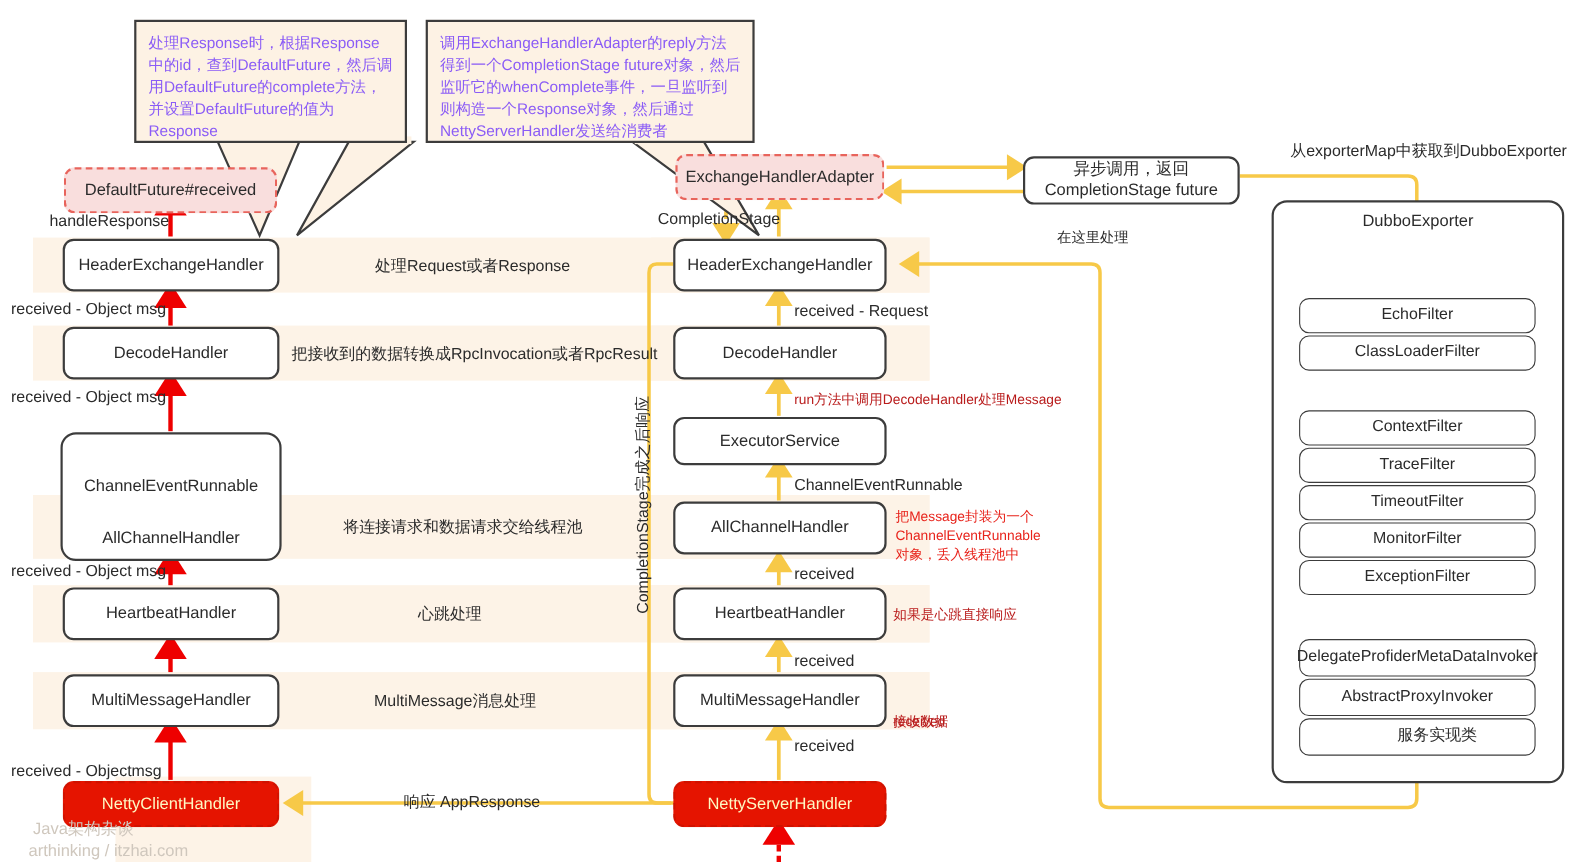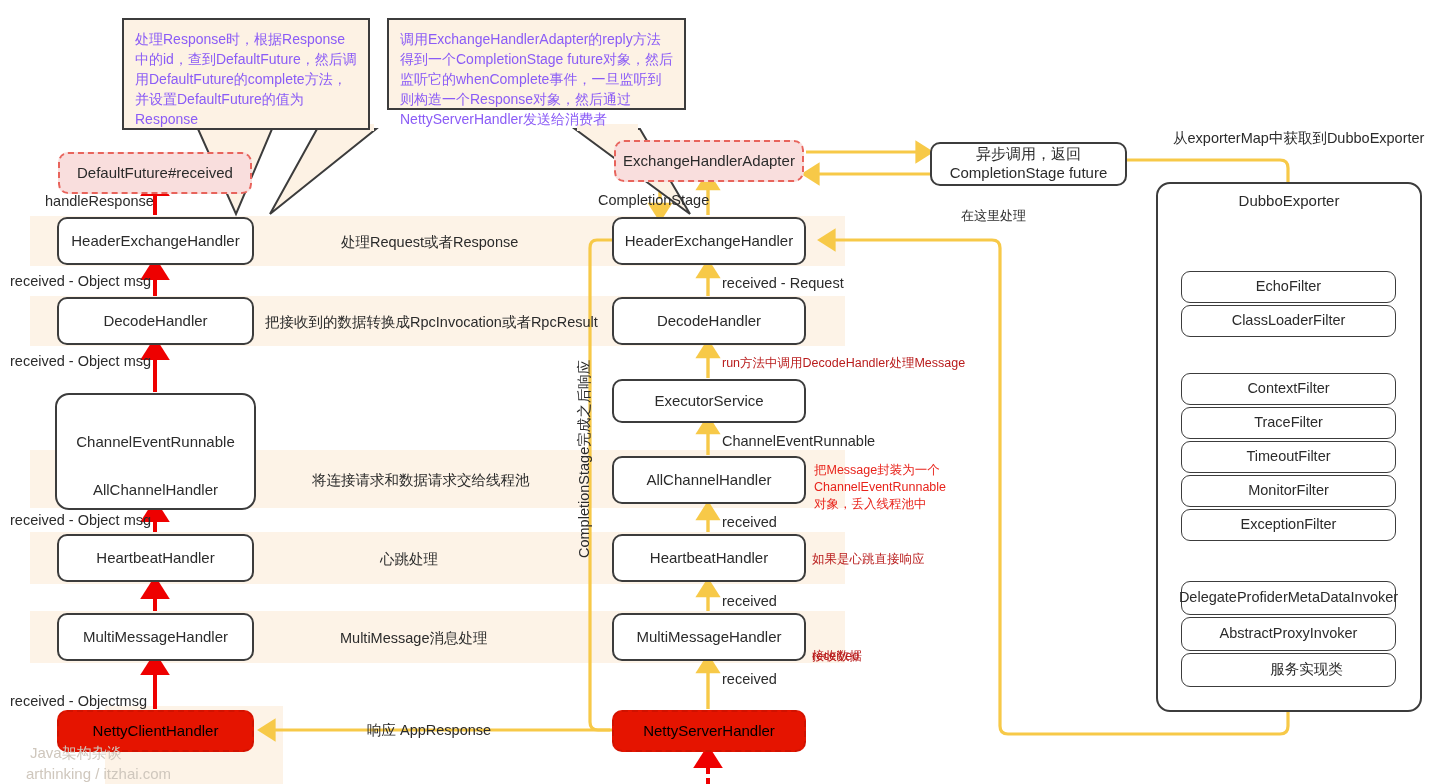--- a/index.html
+++ b/index.html
@@ -7,21 +7,21 @@
        font-family:"Liberation Sans","DejaVu Sans",sans-serif;color:#2b2b2b;}
   #root{position:absolute;left:0;top:0;width:1440px;height:784px;}
   svg.layer{position:absolute;left:0;top:0;width:1440px;height:784px;overflow:visible;}
   #bands{z-index:1;}
   #wires{z-index:2;}
   .node{position:absolute;z-index:4;box-sizing:border-box;display:flex;
         align-items:center;justify-content:center;text-align:center;
         border-radius:10px;font-size:15px;line-height:1.25;}
   .node.plain{background:#ffffff;border:2px solid #3c3c3c;}
   .node.pink{background:#f9dedd;border:2px dashed #e8645c;color:#2b2b2b;}
-  .node.red{background:#e51400;border:2px dashed #d01200;color:#000000;}
+  .node.red{background:#e51400;border:2px dashed #d01200;color:#fef9c3;}
   .group{position:absolute;z-index:3;box-sizing:border-box;
          background:#ffffff;border:2px solid #3c3c3c;border-radius:14px;}
   .group-title{position:absolute;width:100%;text-align:center;top:8px;
                font-size:15px;color:#2b2b2b;}
   .filter{position:absolute;box-sizing:border-box;background:#ffffff;
           border:1.6px solid #3c3c3c;border-radius:9px;display:flex;
           align-items:center;justify-content:center;text-align:center;
           font-size:14.5px;line-height:1.2;z-index:4;}
   .callout{position:absolute;z-index:5;box-sizing:border-box;
            background:#fdf2e4;border:2px solid #3c3c3c;
@@ -117,21 +117,21 @@
 
     <g fill="#fdf2e4">
       <rect x="200" y="124" width="70" height="7"></rect>
       <rect x="319" y="124" width="55" height="7"></rect>
       <rect x="577" y="124" width="61" height="7"></rect>
     </g>
   </svg>
 
   <div class="callout" style="left:122px;top:18px;width:248px;height:112px;">处理Response时，根据Response中的id，查到DefaultFuture，然后调用DefaultFuture的complete方法，并设置DefaultFuture的值为Response</div>
 
-  <div class="callout" style="left:387px;top:18px;width:299px;height:92px;">调用ExchangeHandlerAdapter的reply方法得到一个CompletionStage future对象，然后监听它的whenComplete事件，一旦监听到则构造一个Response对象，然后通过NettyServerHandler发送给消费者</div>
+  <div class="callout" style="left:387px;top:18px;width:299px;height:112px;">调用ExchangeHandlerAdapter的reply方法得到一个CompletionStage future对象，然后监听它的whenComplete事件，一旦监听到则构造一个Response对象，然后通过NettyServerHandler发送给消费者</div>
 
   <div class="node pink" style="left:58px;top:152px;width:194px;height:42px;">DefaultFuture#received</div>
 
   <div class="lbl" style="left:45px;top:192px;">handleResponse</div>
 
   <div class="node plain" style="left:57px;top:217px;width:197px;height:48px;">HeaderExchangeHandler</div>
   <div class="lbl" style="left:341px;top:233px;">处理Request或者Response</div>
   <div class="lbl" style="left:10px;top:272px;">received - Object msg</div>
 
   <div class="node plain" style="left:57px;top:297px;width:197px;height:48px;">DecodeHandler</div>

